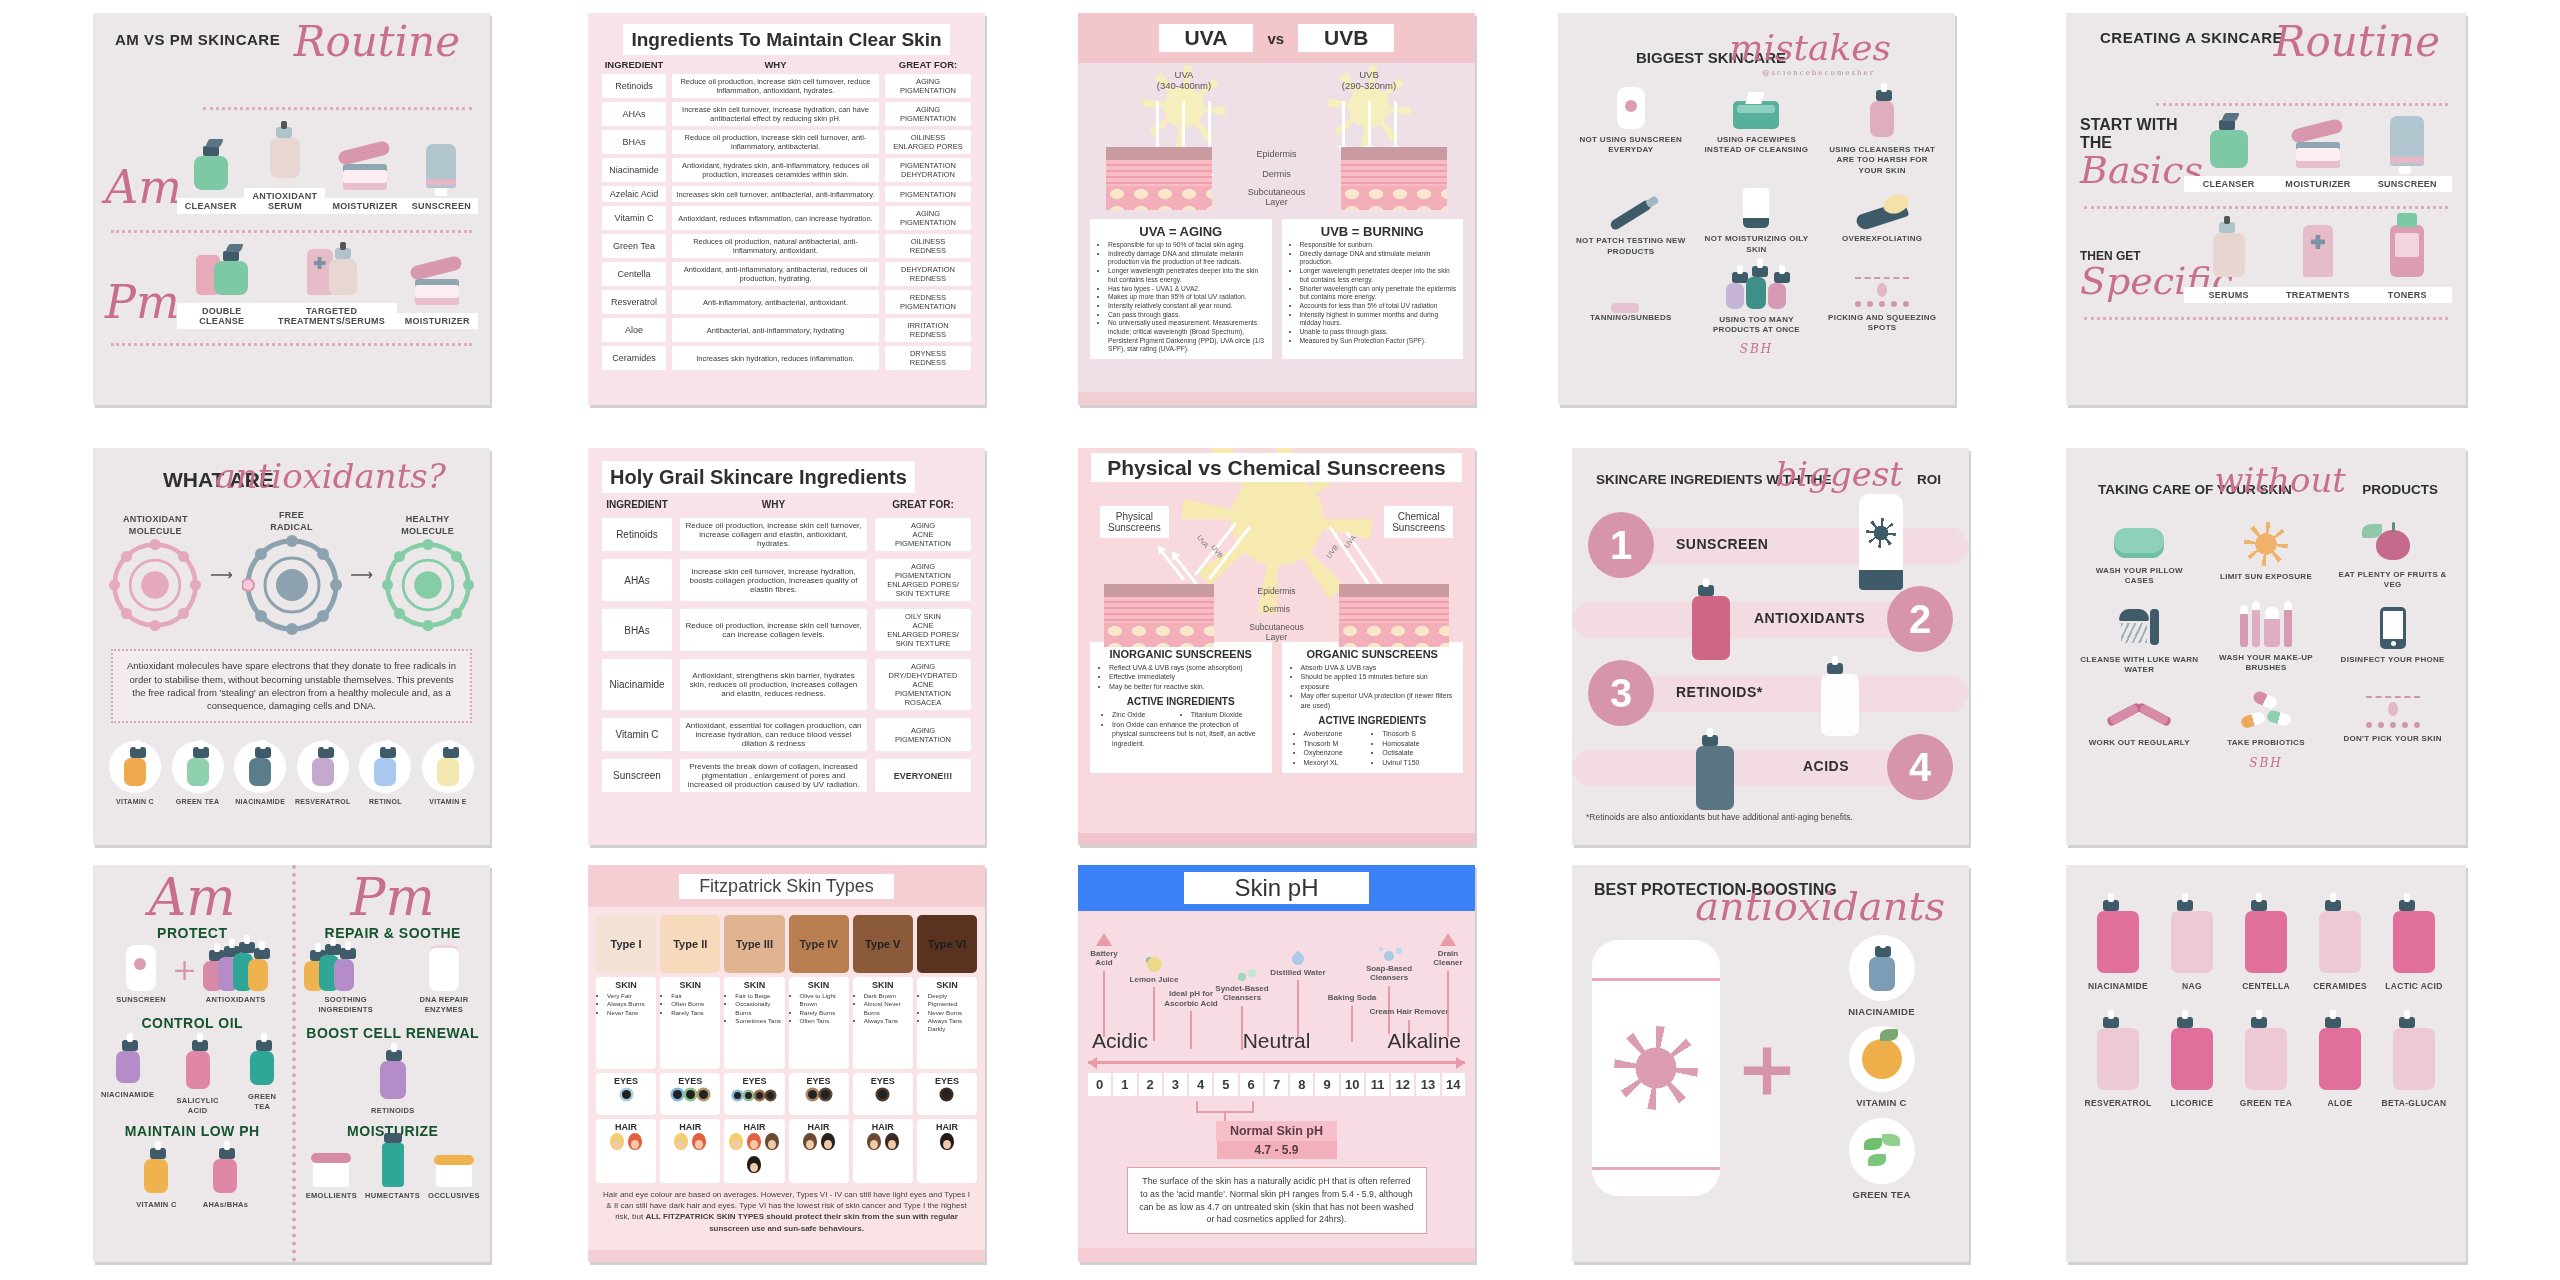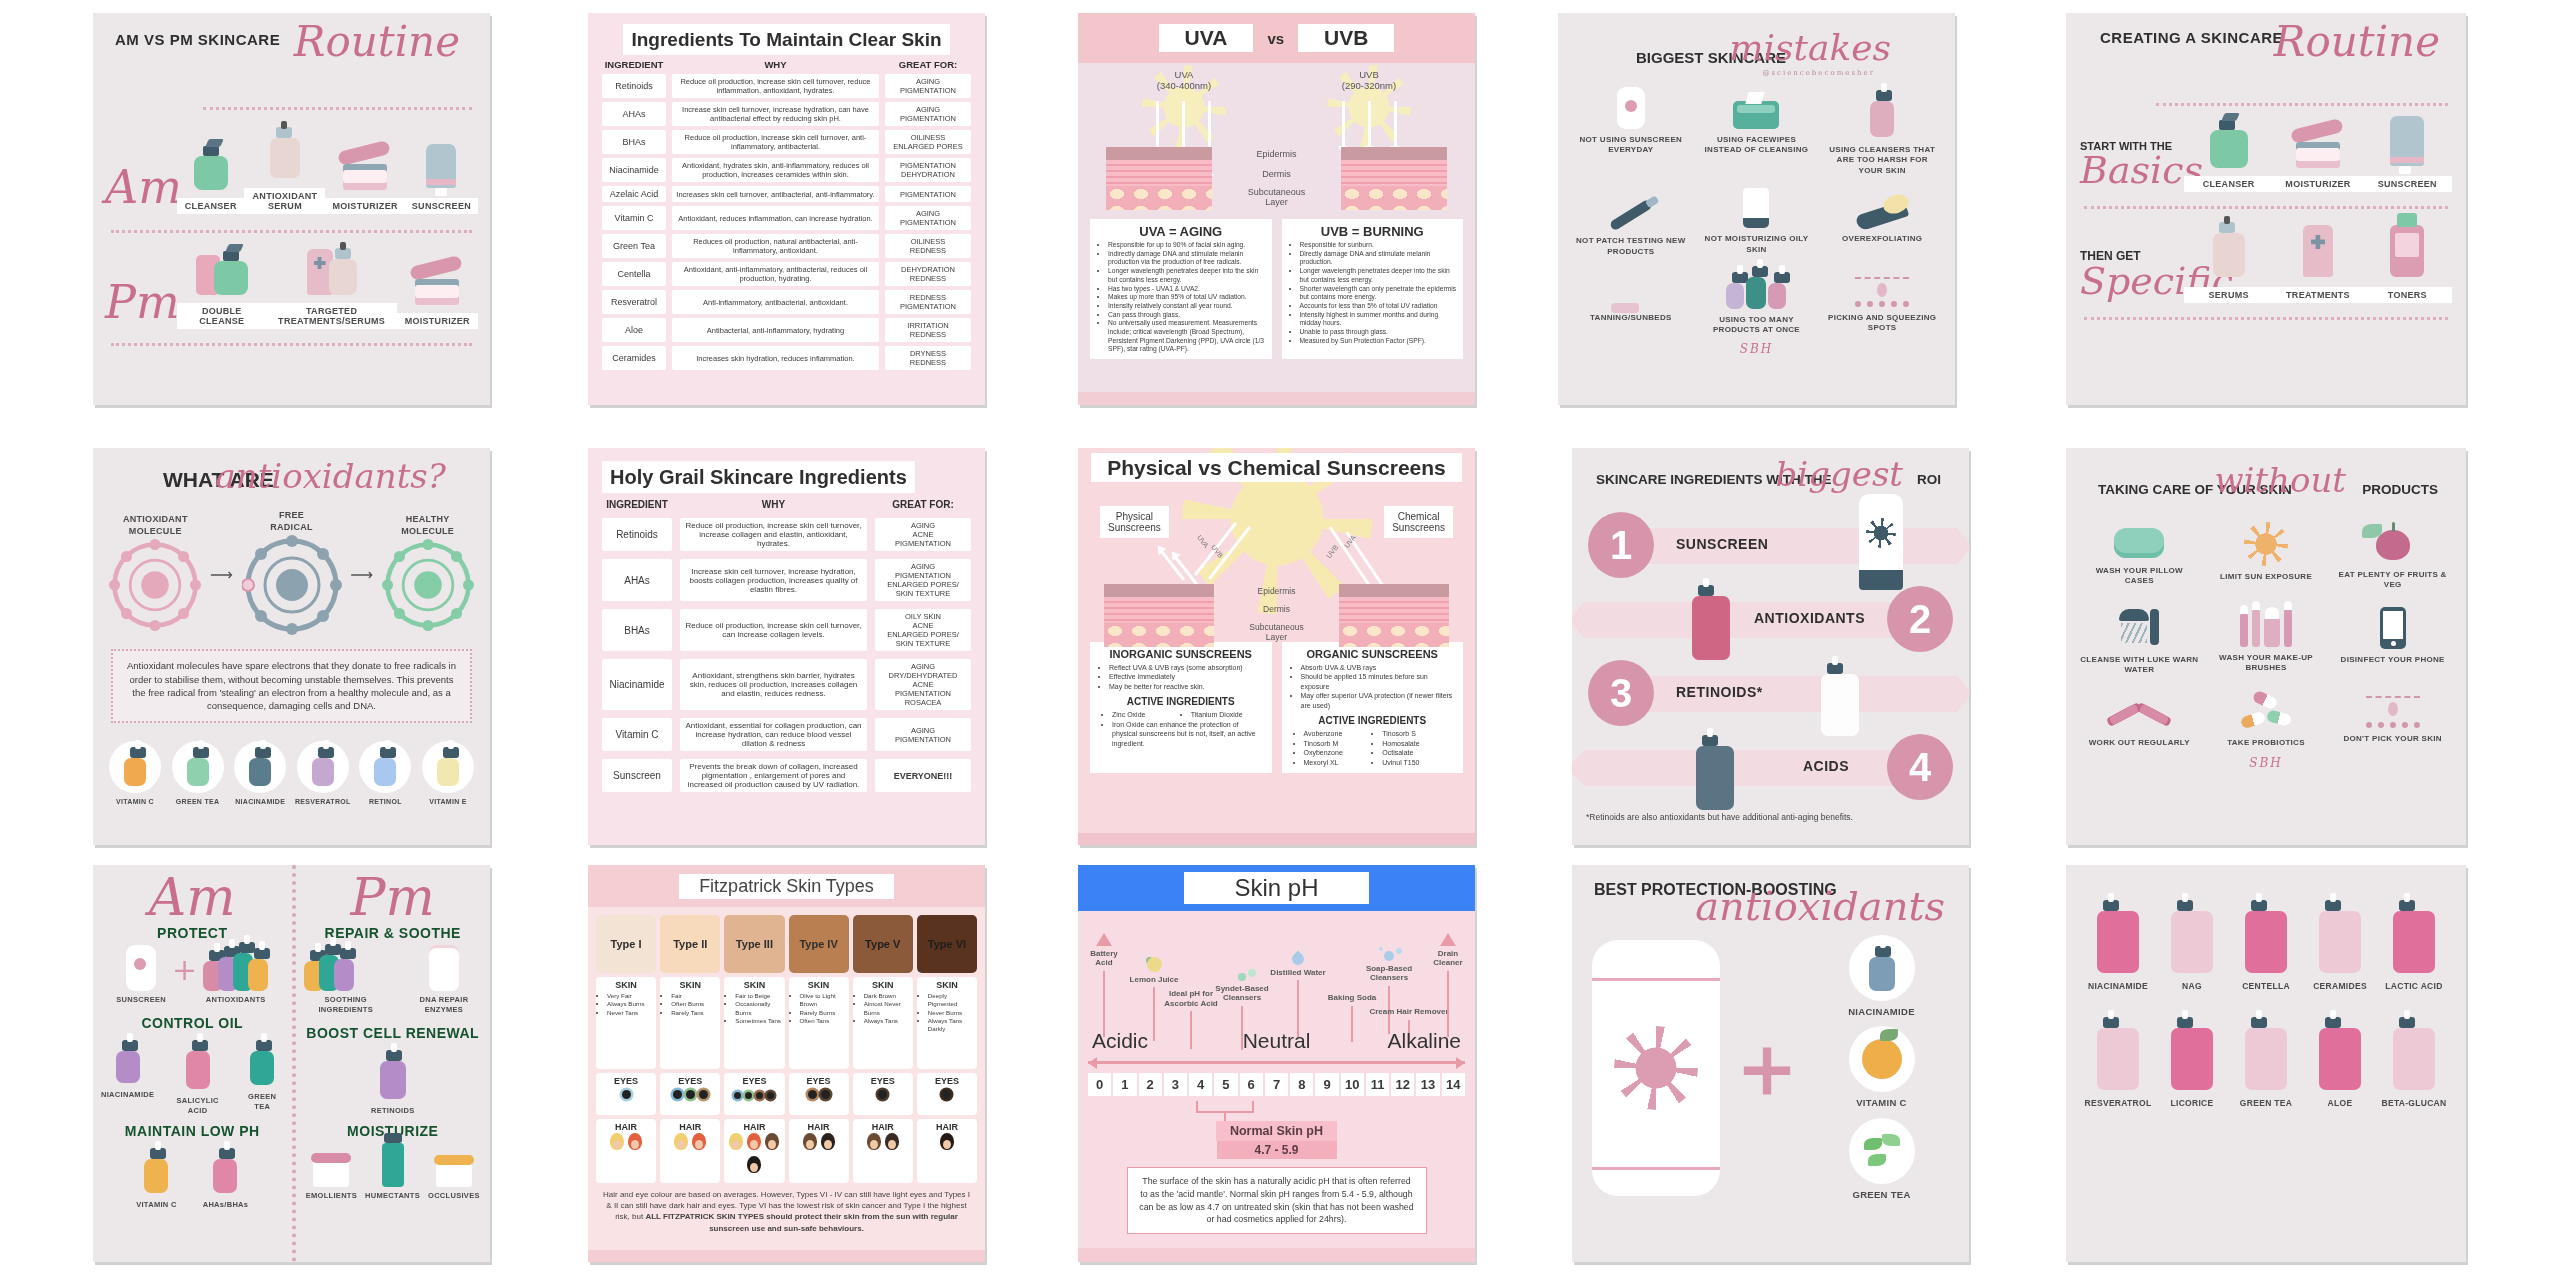--- a/index.html
+++ b/index.html
@@ -300,21 +300,21 @@
 </div>
 
 <div class="card c-gray" style="left:2066px;top:13px;width:400px;height:392px">
   <div style="position:relative;height:84px">
     <div class="h-title" style="position:absolute;left:34px;top:16px;font-size:15px;letter-spacing:.5px">CREATING A SKINCARE</div>
     <div class="script" style="position:absolute;right:26px;top:4px;font-size:42px">Routine</div>
   </div>
   <div class="dots" style="margin-left:90px"></div>
   <div style="display:flex;align-items:flex-end;padding:0 14px">
     <div style="width:104px">
-      <div class="h-title" style="font-size:11px">START WITH THE</div>
+      <div class="h-title" style="font-size:16px">START WITH THE</div>
       <div class="script" style="font-size:38px;margin-top:-4px">Basics</div>
     </div>
     <div style="flex:1;text-align:center">
           <div class="pump" style="margin:18px auto 8px;width:38px;height:38px"></div>
           <div class="chip">CLEANSER</div>
         </div>
     <div style="flex:1;text-align:center">
           <div class="jarw" style="margin:0 auto 8px">
             <div class="jar-lid"></div>
             <div class="jar-body"></div>

